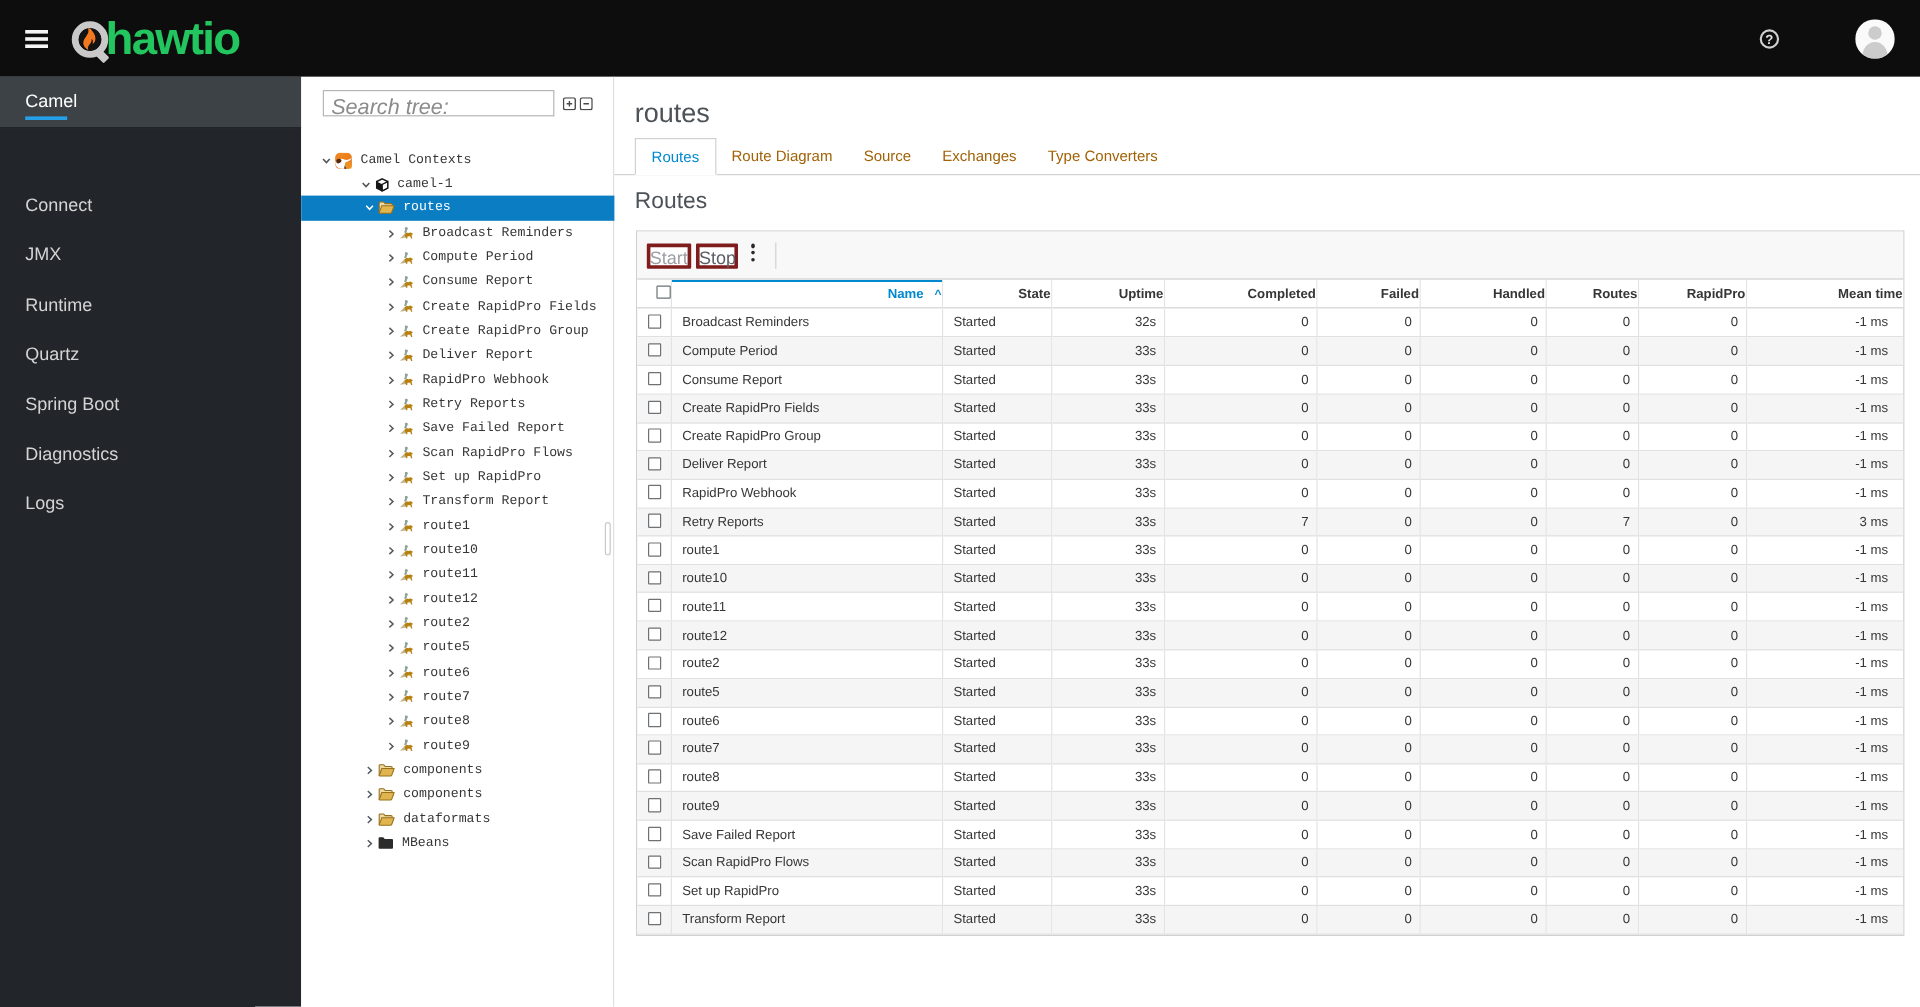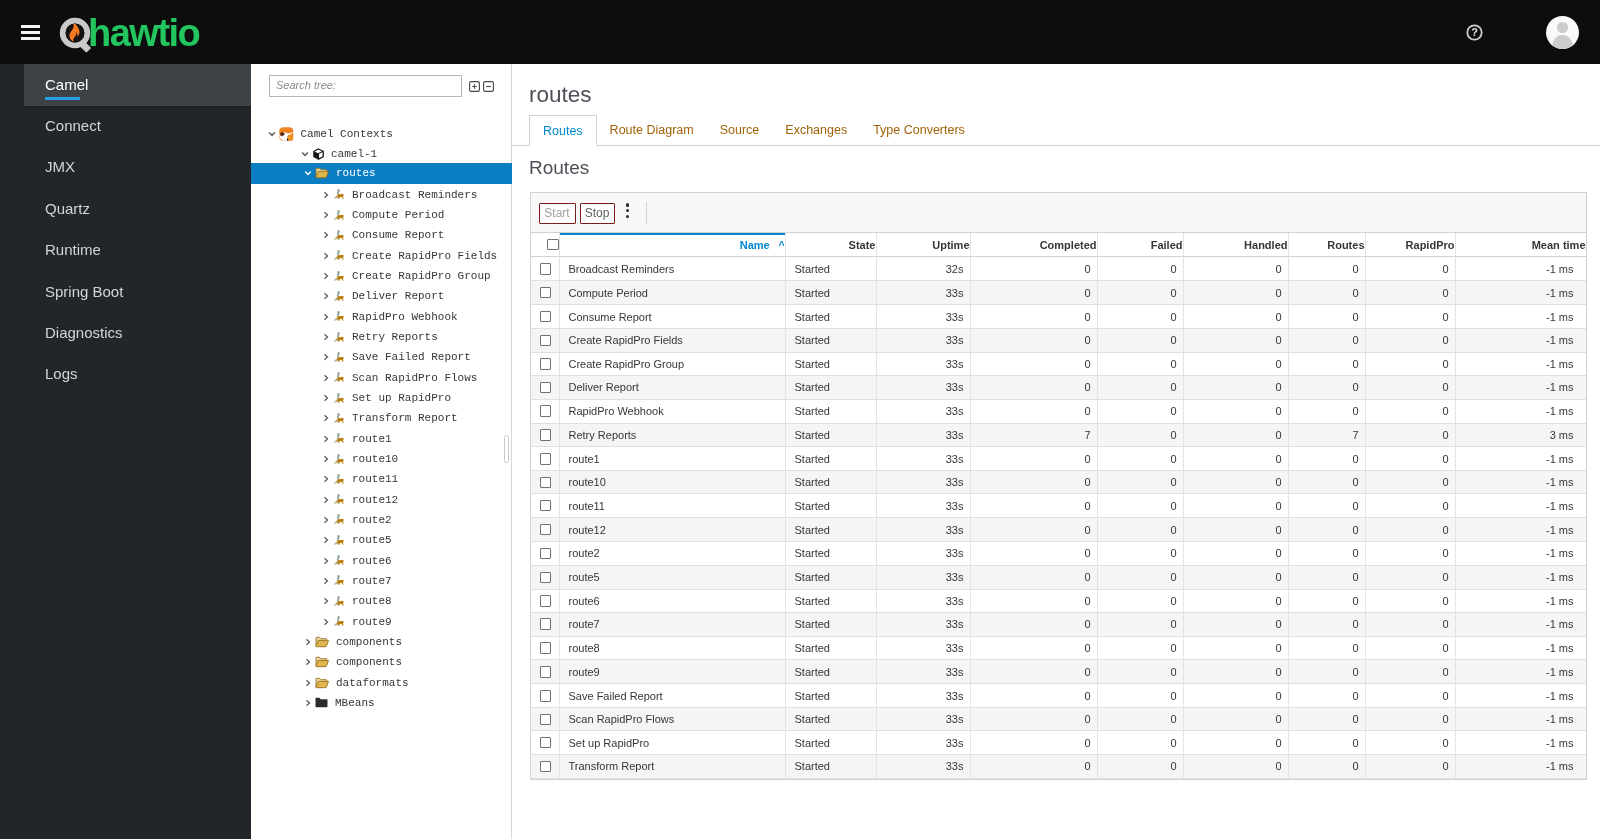--- a/index.html
+++ b/index.html
@@ -5,30 +5,30 @@
 body { font-family:"Liberation Sans",sans-serif; background:#fff; position:relative; color:#363636; }
 
 #hdr { position:absolute; left:0; top:0; width:1600px; height:64px; background:#0d0d0d; }
 #burger { position:absolute; left:21px; top:25px; width:19px; height:16px; }
 #burger i { display:block; height:3px; background:#f5f5f5; margin-bottom:3px; }
 #logo { position:absolute; left:59px; top:17px; }
 #logotext { position:absolute; left:88px; top:12px; font-size:38px; font-weight:bold; color:#22c55e; letter-spacing:-1.5px; }
 #help { position:absolute; left:1466px; top:24px; }
 #avatar { position:absolute; left:1546px; top:16px; }
 
-#nav { position:absolute; left:0; top:64px; width:251px; height:775px; background:#22262b;padding-left:24px; }
+#nav { position:absolute; left:0; top:64px; width:251px; height:775px; background:#22262b; }
 #nav .active { height:43px; background:#3d4247; border-bottom:1px solid #1b1e21; position:relative; }
 #nav .active .lbl { position:absolute; left:21px; top:12px; font-size:15px; color:#fff; }
 #nav .active .bar { position:absolute; left:21px; top:33px; width:35px; height:3px; background:#259fe8; }
-#nav ul { list-style:none; padding-top:0; }
+#nav ul { list-style:none; padding-top:0;margin-top:46px; }
 #nav ul li { height:41.4px; line-height:37px; padding-left:21px; font-size:15px; color:#d4d4d4; }
 
 #tree { position:absolute; left:251px; top:64px; width:261px; height:775px; background:#fff; border-right:1px solid #d7d7d7; }
 #searchbox { position:absolute; left:18px; top:11px; width:193px; height:22px; border:1px solid #b6b6b6; background:#fff; }
-#searchbox span { position:absolute; left:6px; top:3px; font-style:italic; font-size:11px; color:#8b8b8b; }
+#searchbox span { position:absolute; left:6px; top:3px; font-style:italic; font-size:18px; color:#8b8b8b; }
 .sqicon { position:absolute; top:17px; }
 #rows { position:absolute; left:0; top:59.6px; width:313px;font-family:Liberation Mono, monospace; }
 #sbthumb { position:absolute; right:2.5px; top:371px; width:5px; height:28px; border:1px solid #c9c9c9; border-radius:3px; background:#fff; }
 .trow { height:20.33px; display:flex; align-items:center; font-size:11px; color:#363636; white-space:nowrap; }
 .trow .cv { width:11px; display:flex; justify-content:center; flex:none; }
 .trow .ti { margin:0 4px 0 2px; flex:none; }
 .trow .tl { padding-left:3px; }
 .l0 { padding-left:15px; }
 .l1 { padding-left:48px; }
 .l2 { padding-left:51px; }
@@ -38,21 +38,21 @@
 .endchev { position:absolute; right:9px; top:4.5px; }
 
 #main { position:absolute; left:512px; top:64px; width:1088px; height:775px; background:#fff; }
 #main h1 { position:absolute; left:17px; top:18px; font-size:22.5px; font-weight:300; color:#4d5258; }
 #tabs { position:absolute; left:0; top:51px; width:1088px; height:31px; border-bottom:1px solid #d1d1d1; padding-left:17px; }
 #tabs div { float:left; font-size:12.5px; height:31px; line-height:30px; padding:0 13px; color:#a16207; }
 #tabs div.on { border:1px solid #d1d1d1; border-bottom:1px solid #fff; color:#0088ce; background:#fff; }
 #main h2 { position:absolute; left:17px; top:93px; font-size:19px; font-weight:300; color:#4d5258; }
 #tv { position:absolute; left:17.5px; top:128px; width:1057px; border:1px solid #d1d1d1; background:#fff; }
 #toolbar { height:40px; background:#f8f8f8; border-bottom:1px solid #d1d1d1; position:relative; }
-.btn { position:absolute; top:9.5px; height:21.5px; background:#fff; border:1px solid #7f1d1d; border-radius:1px; font-size:12px; color:#9c9fa3; text-align:center; line-height:19.5px; }
+.btn { position:absolute; top:9.5px; height:21.5px; background:#fff; border:3px solid #7f1d1d; border-radius:1px; font-size:15px; color:#9c9fa3; text-align:center; line-height:19.5px; }
 #btn-start { left:8px; width:37px; }
 #btn-stop { left:49px; width:35px; color:#5b5f64; }
 #kebab { position:absolute; left:92px; top:8px; width:10px; height:24px; }
 #kebab i { display:block; width:3.2px; height:3.2px; border-radius:50%; background:#26292d; margin:2.4px auto; }
 #tsep { position:absolute; left:115px; top:9px; width:1px; height:22px; background:#d1d1d1; }
 
 table { border-collapse:separate; border-spacing:0; table-layout:fixed; width:1055px; font-size:11px; }
 th { font-weight:bold; text-align:right; padding:0 0 0 9px; height:24.3px; border-bottom:1px solid #d1d1d1; border-right:1px solid #e3e3e3; background:#fff; color:#363636; }
 th:last-child { border-right:none; }
 th.nm { color:#0088ce; box-shadow:inset 0 2px 0 #0088ce; }
@@ -98,22 +98,22 @@
 </svg></div>
 </div>
 <div id="nav">
   <div class="active">
       <span class="lbl">Camel</span>
       <span class="bar"></span>
     </div>
   <ul>
     <li>Connect</li>
       <li>JMX</li>
+      <li>Runtime</li>
       <li>Quartz</li>
-      <li>Runtime</li>
       <li>Spring Boot</li>
       <li>Diagnostics</li>
       <li>Logs</li>
   </ul>
 </div>
 <div id="tree">
   <div id="searchbox">
       <span>Search tree:</span>
     </div>
   <svg class="sqicon" style="left:217.5px" width="11" height="11" viewBox="0 0 11 11">

